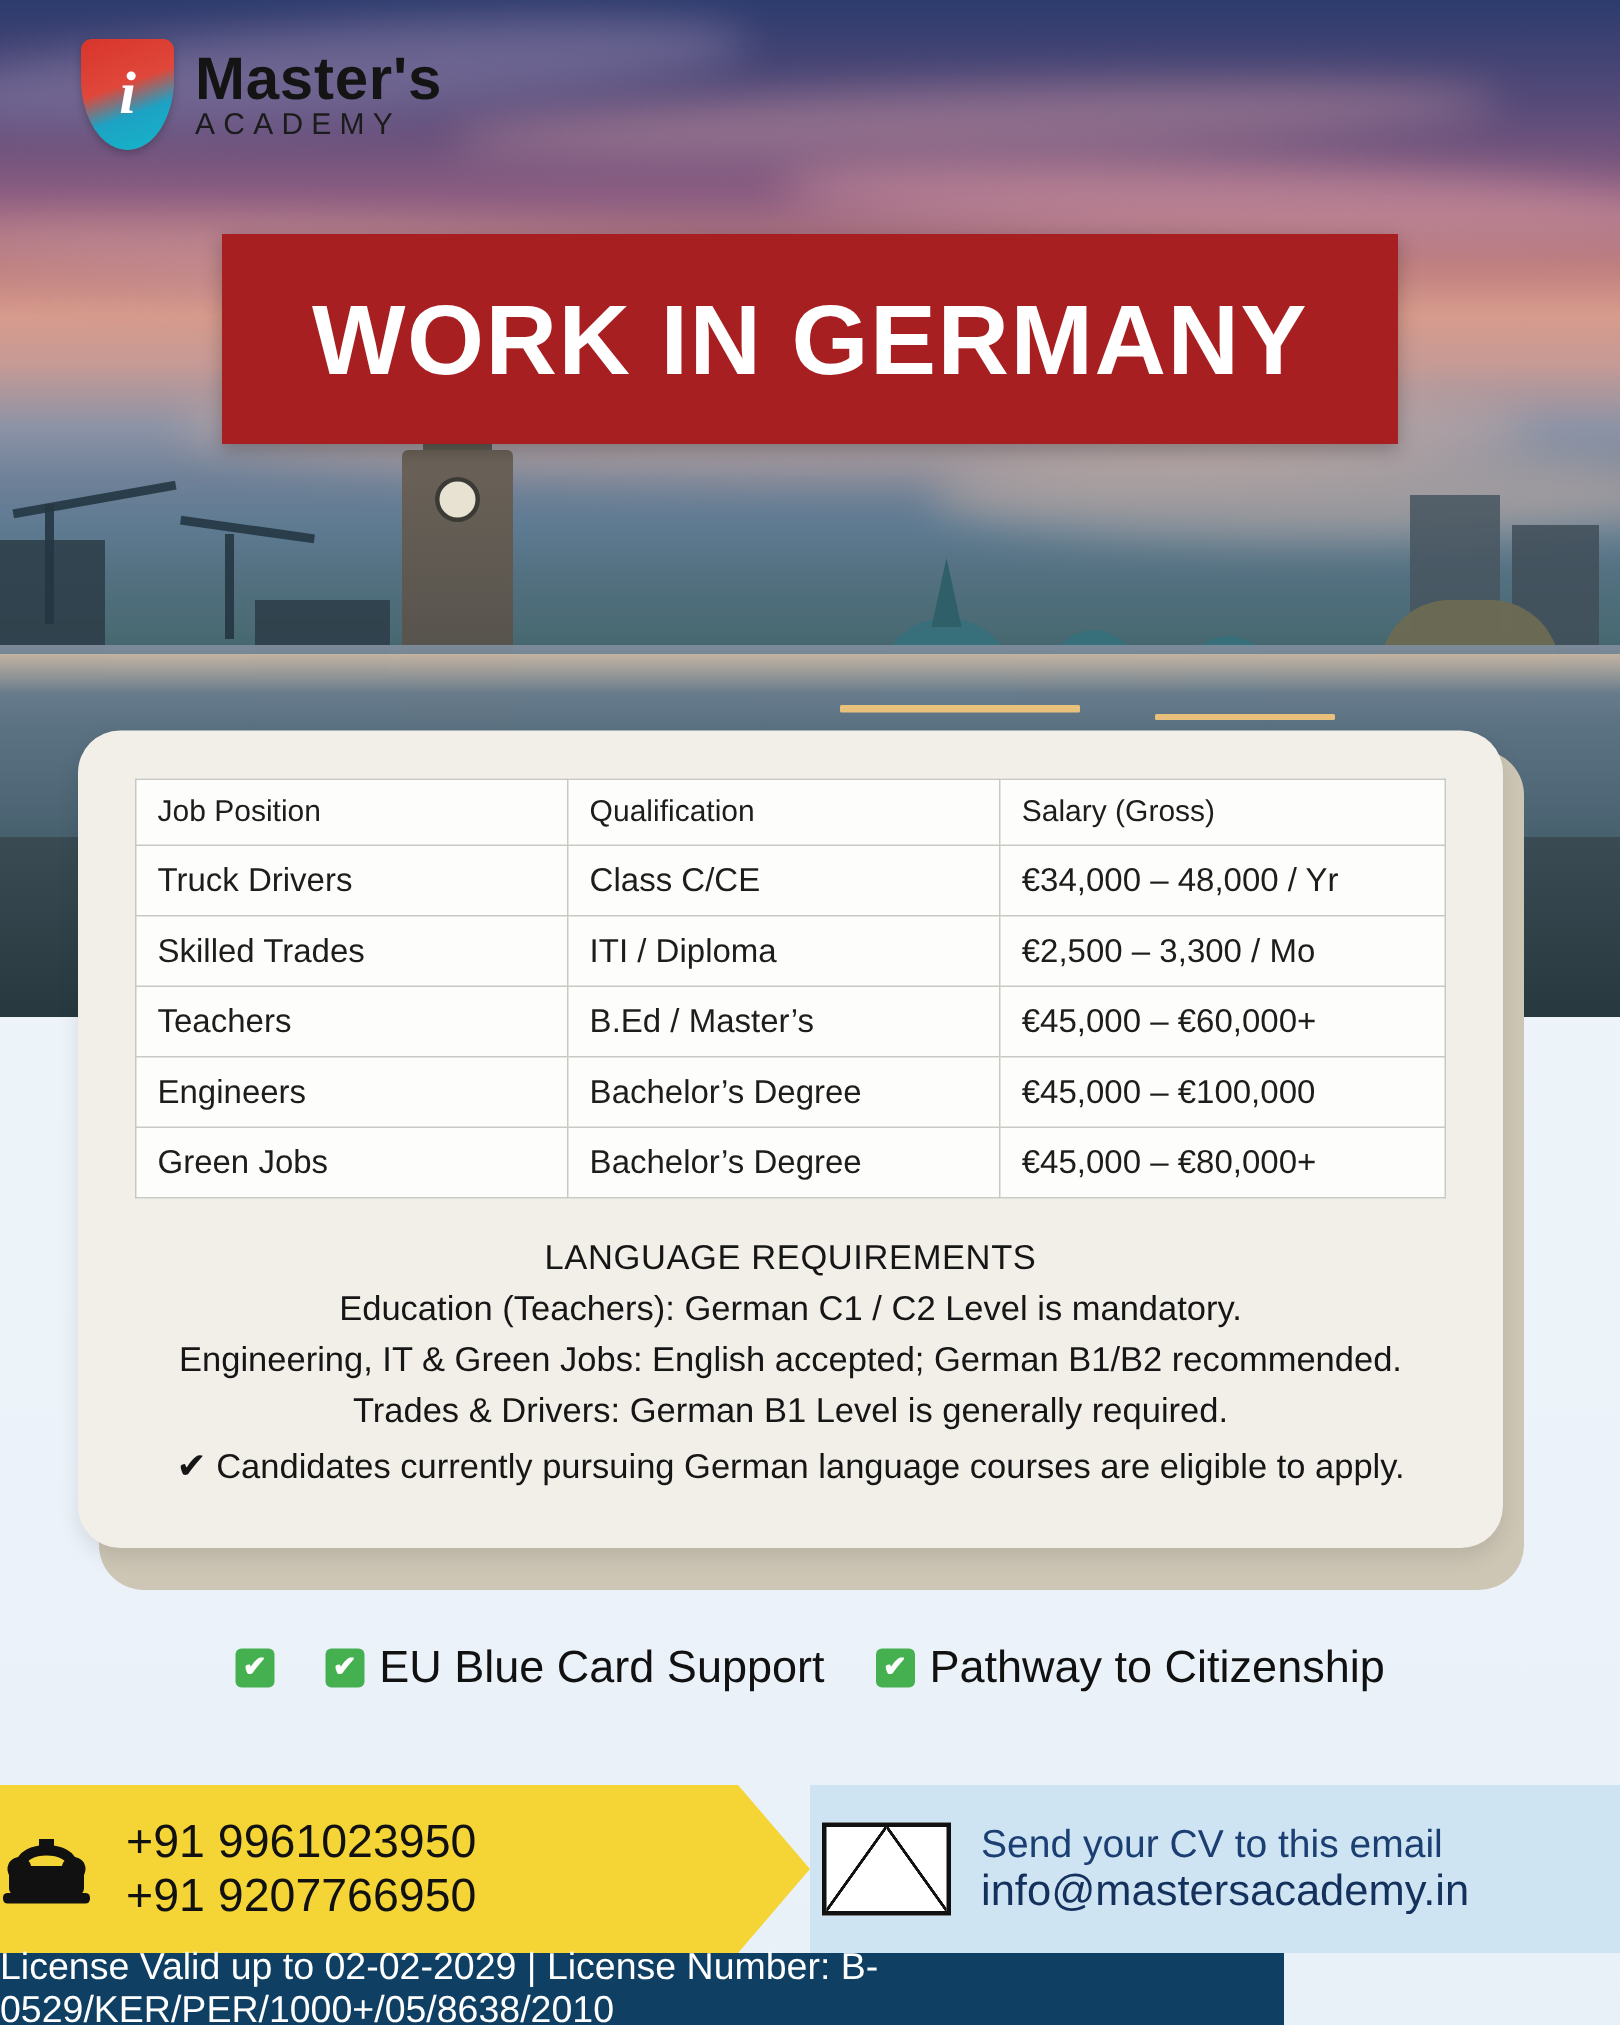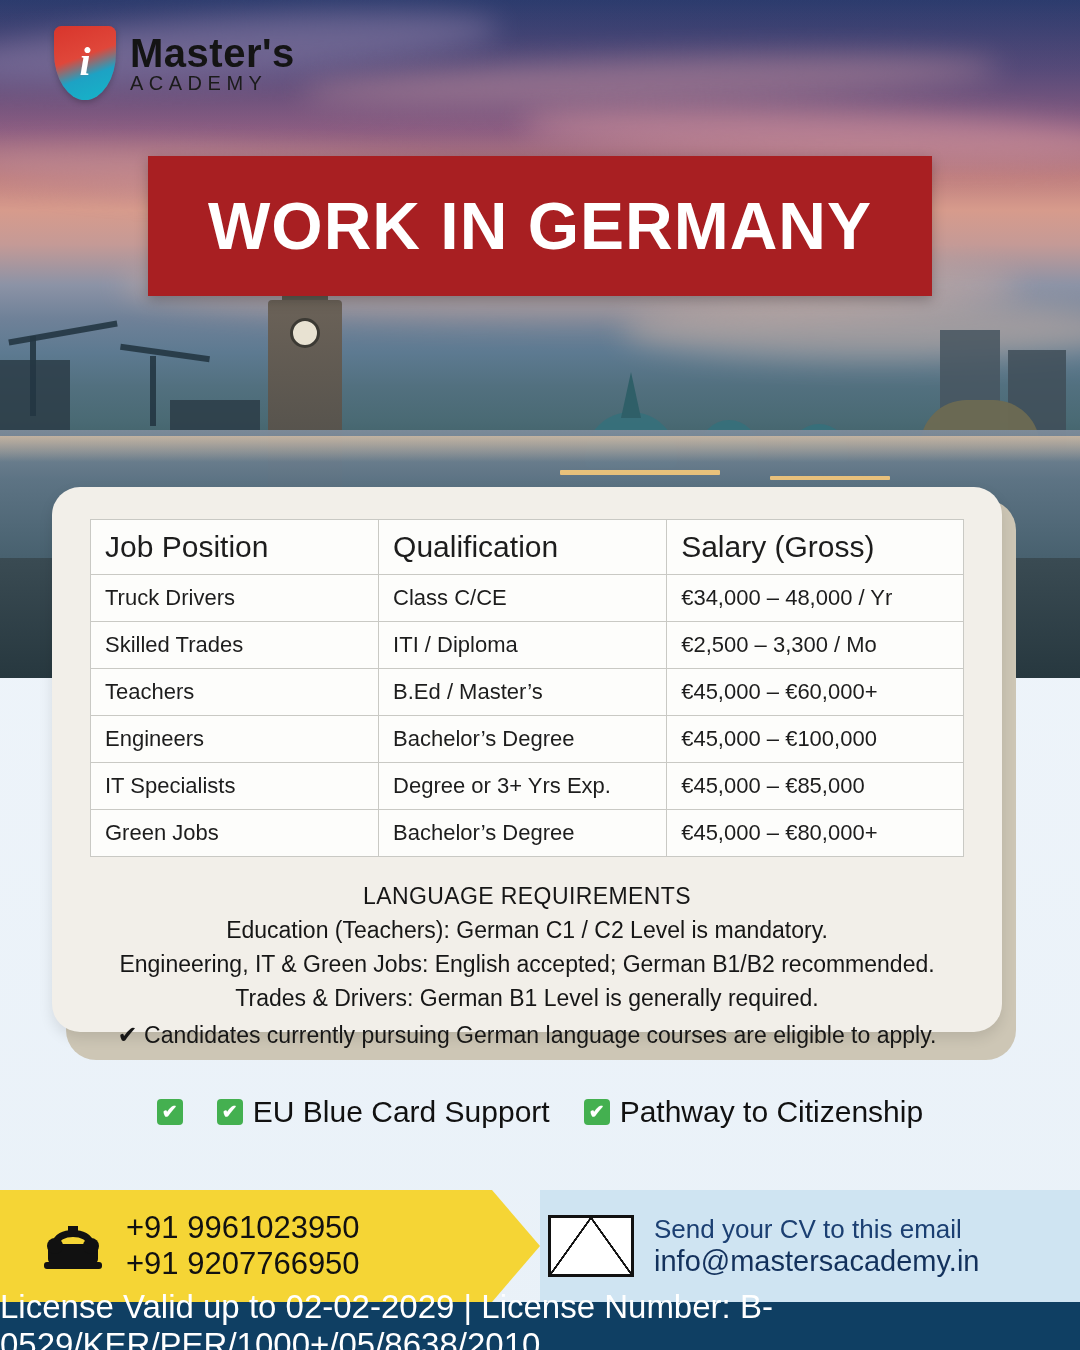--- a/index.html
+++ b/index.html
@@ -166,21 +166,21 @@
   table.jobs {
     width: 100%; border-collapse: collapse;
     background: #fdfdfb;
   }
   table.jobs td {
     border: 1px solid #c9c9c4;
     padding: 10px 14px;
     font-size: 22px; color: #1d1d1d;
     white-space: nowrap;
   }
-  table.jobs tr:first-child td { font-size: 30px; margin-left: 12px; }
+  table.jobs tr:first-child td { font-size: 20px; margin-left: 12px; }
   table.jobs td:nth-child(1) { width: 33%; }
   table.jobs td:nth-child(2) { width: 33%; }
 
   .lang {
     margin-top: 26px; text-align: center; color: #161616;
   }
   .lang .title { font-size: 23px; font-weight: normal; letter-spacing: .4px; }
   .lang .line { font-size: 23px; margin-top: 7px; }
   .lang .tick { font-size: 23px; margin-top: 9px; }
   .lang .tick .mark { font-size: 24px; }
@@ -198,21 +198,21 @@
   }
 
   
   .contact {
     position: absolute; left: 0; top: 1190px; width: 1080px; height: 112px; z-index: 5;
   }
   .yellow {
     position: absolute; left: 0; top: 0; width: 540px; height: 112px;
     background: #f5d535;
     clip-path: polygon(0 0, 492px 0, 540px 56px, 492px 112px, 0 112px);
-    display: flex; align-items: center; gap: 22px; padding-left: 42px;
+    display: flex; align-items: center; gap: 22px; 
   }
   .phone-icon { width: 62px; height: 52px; position: relative; }
   .phones { line-height: 1.15; }
   .phones div { font-size: 31px; color: #111; }
   .blue {
     position: absolute; left: 540px; top: 0; width: 540px; height: 112px;
     background: #cfe4f2;
     display: flex; align-items: center; gap: 20px; padding-left: 8px;
   }
   .env {
@@ -224,23 +224,23 @@
       linear-gradient(to bottom right, transparent 48%, #111 48.5%, #111 51%, transparent 51.5%) no-repeat,
       linear-gradient(to bottom left, transparent 48%, #111 48.5%, #111 51%, transparent 51.5%) no-repeat;
     background-size: 50% 100%, 50% 100%;
     background-position: left top, right top;
   }
   .mail-text .m1 { font-size: 26px; color: #1b3f72; }
   .mail-text .m2 { font-size: 29px; color: #13315c; }
 
   
   .footer {
-    position: absolute; left: 0; top: 1302px; width: 1080px; height: 48px;
+    position: absolute; left: 0; top: 1302px; width: 856px; height: 48px;
     background: #0f3f63; color: #fff; display: flex; align-items: center; justify-content: center;
-    font-size: 33px; z-index: 6;
+    font-size: 25px; z-index: 6;
   }
 </style>
 </head>
 <body>
 
 <div class="poster">
 
   <div class="hero">
     <div class="cloud c1"></div>
     <div class="cloud c2"></div>
@@ -314,25 +314,20 @@
       </tr>
       <tr>
         <td>Teachers</td>
         <td>B.Ed / Master’s</td>
         <td>€45,000 – €60,000+</td>
       </tr>
       <tr>
         <td>Engineers</td>
         <td>Bachelor’s Degree</td>
         <td>€45,000 – €100,000</td>
-      </tr>
-      <tr>
-        <td>IT Specialists</td>
-        <td>Degree or 3+ Yrs Exp.</td>
-        <td>€45,000 – €85,000</td>
       </tr>
       <tr>
         <td>Green Jobs</td>
         <td>Bachelor’s Degree</td>
         <td>€45,000 – €80,000+</td>
       </tr>
     </tbody>
       </table>
 
     <div class="lang">

